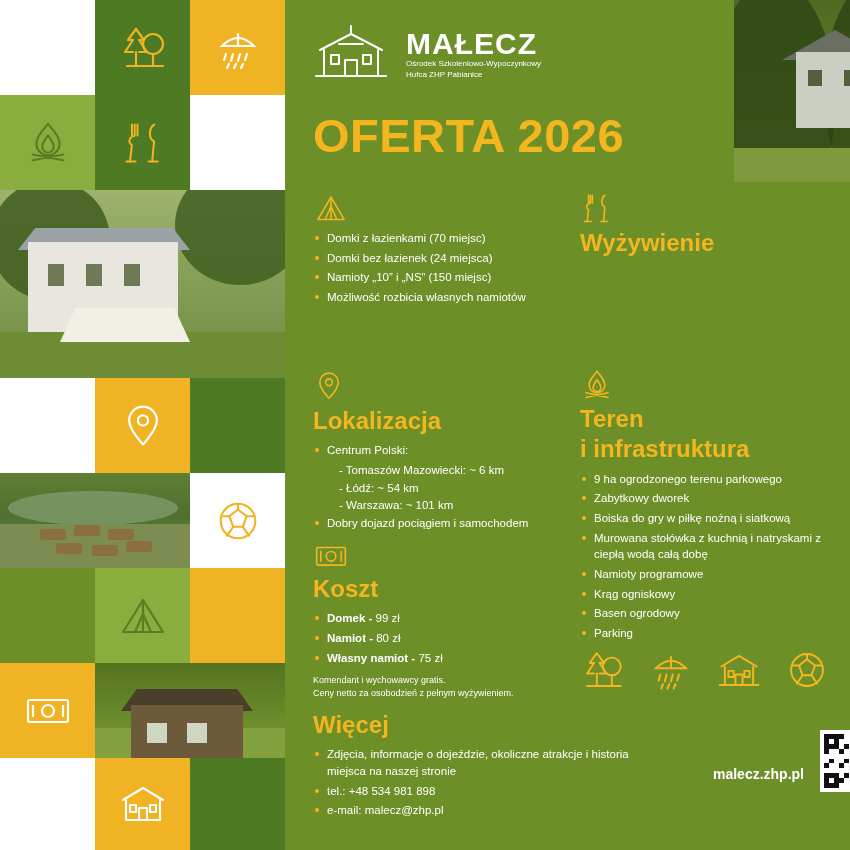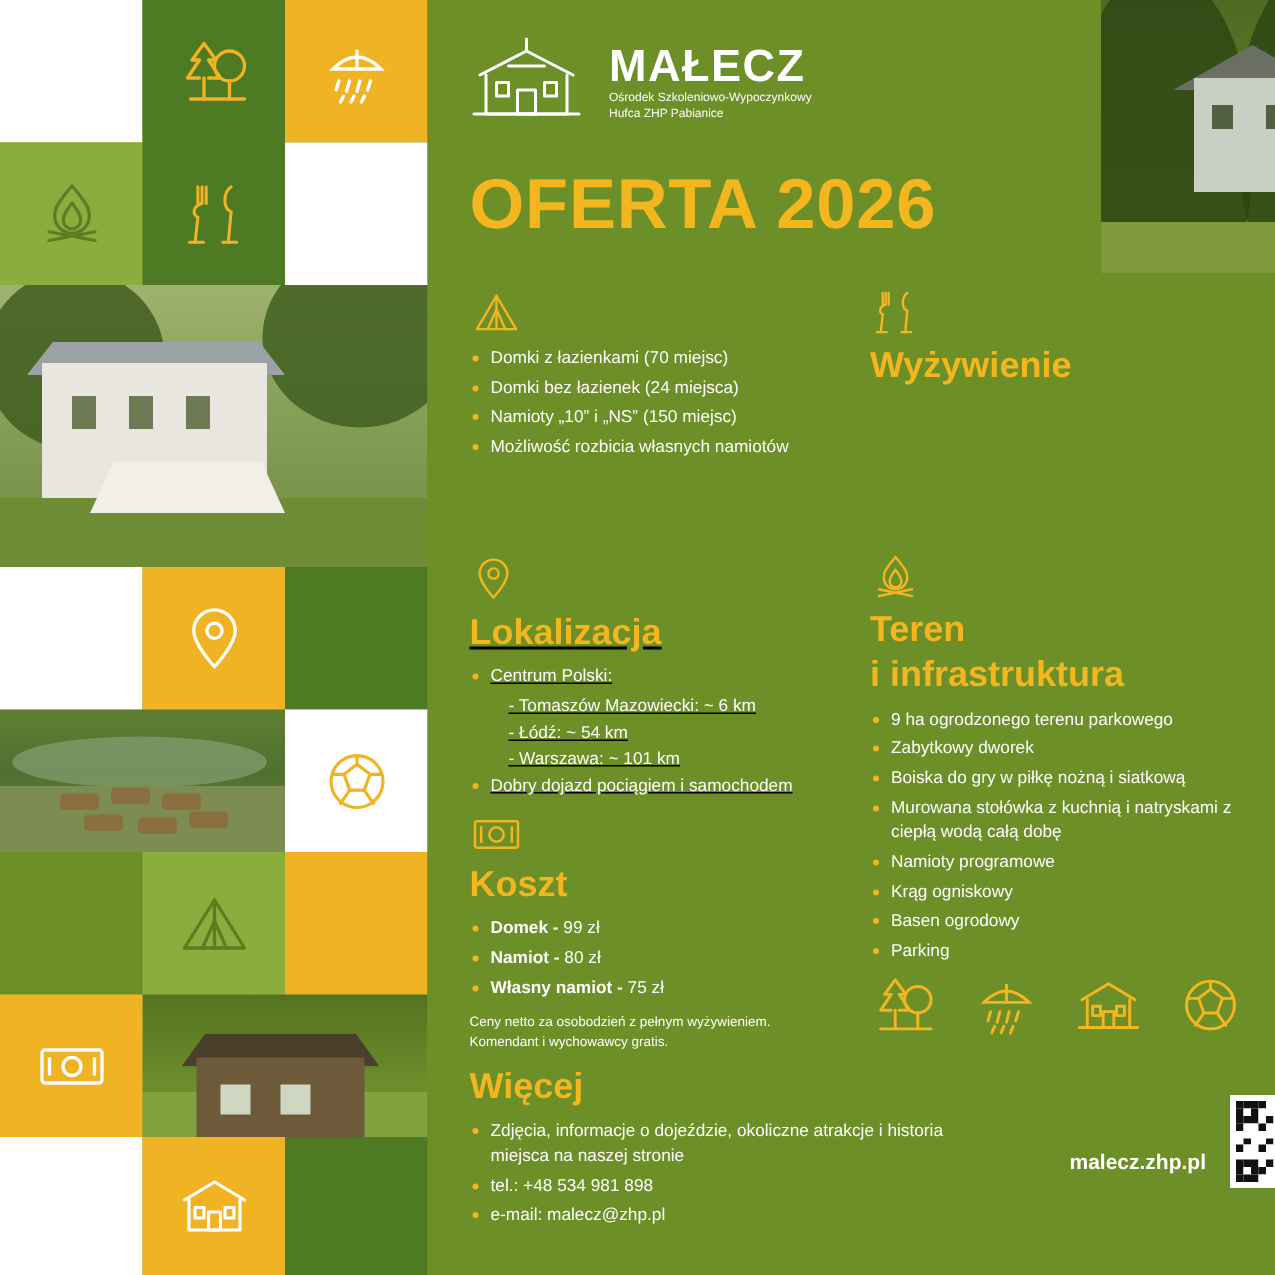--- a/index.html
+++ b/index.html
@@ -322,21 +322,21 @@
           </svg>
         </span>
         <ul class="bul">
           <li>Domki z łazienkami (70 miejsc)</li>
           <li>Domki bez łazienek (24 miejsca)</li>
           <li>Namioty „10” i „NS” (150 miejsc)</li>
           <li>Możliwość rozbicia własnych namiotów</li>
         </ul>
       </div>
 
-      <div class="col-left" style="top:176px;text-decoration:underline;">
+      <div class="col-left" style="top:176px;">
         <span>
           <svg width="32" height="36" viewBox="0 0 52 52" fill="none" stroke="#f3b61f" stroke-width="2.6" stroke-linecap="round" stroke-linejoin="round">
             <path d="M26 46 C26 46 41 30 41 20 A15 15 0 0 0 11 20 C11 30 26 46 26 46 Z"></path>
             <circle cx="26" cy="20" r="5.5"></circle>
           </svg>
         </span>
         <div class="sec-title">Lokalizacja</div>
         <ul class="bul">
           <li>Centrum Polski:</li>
           <li class="sub nodot">- Tomaszów Mazowiecki: ~ 6 km</li>
@@ -363,22 +363,22 @@
           <li>
             <b>Namiot -</b>
             <span>80 zł</span>
           </li>
           <li>
             <b>Własny namiot -</b>
             <span>75 zł</span>
           </li>
         </ul>
         <div class="note">
+          <div>Komendant i wychowawcy gratis.</div>
           <div>Ceny netto za osobodzień z pełnym wyżywieniem.</div>
-          <div>Komendant i wychowawcy gratis.</div>
         </div>
       </div>
 
       <div class="col-left" style="top:520px;width:330px;">
         <div class="sec-title">Więcej</div>
         <ul class="bul">
           <li>Zdjęcia, informacje o dojeździe, okoliczne atrakcje i historia miejsca na naszej stronie</li>
           <li>tel.: +48 534 981 898</li>
           <li>e-mail: malecz@zhp.pl</li>
         </ul>

